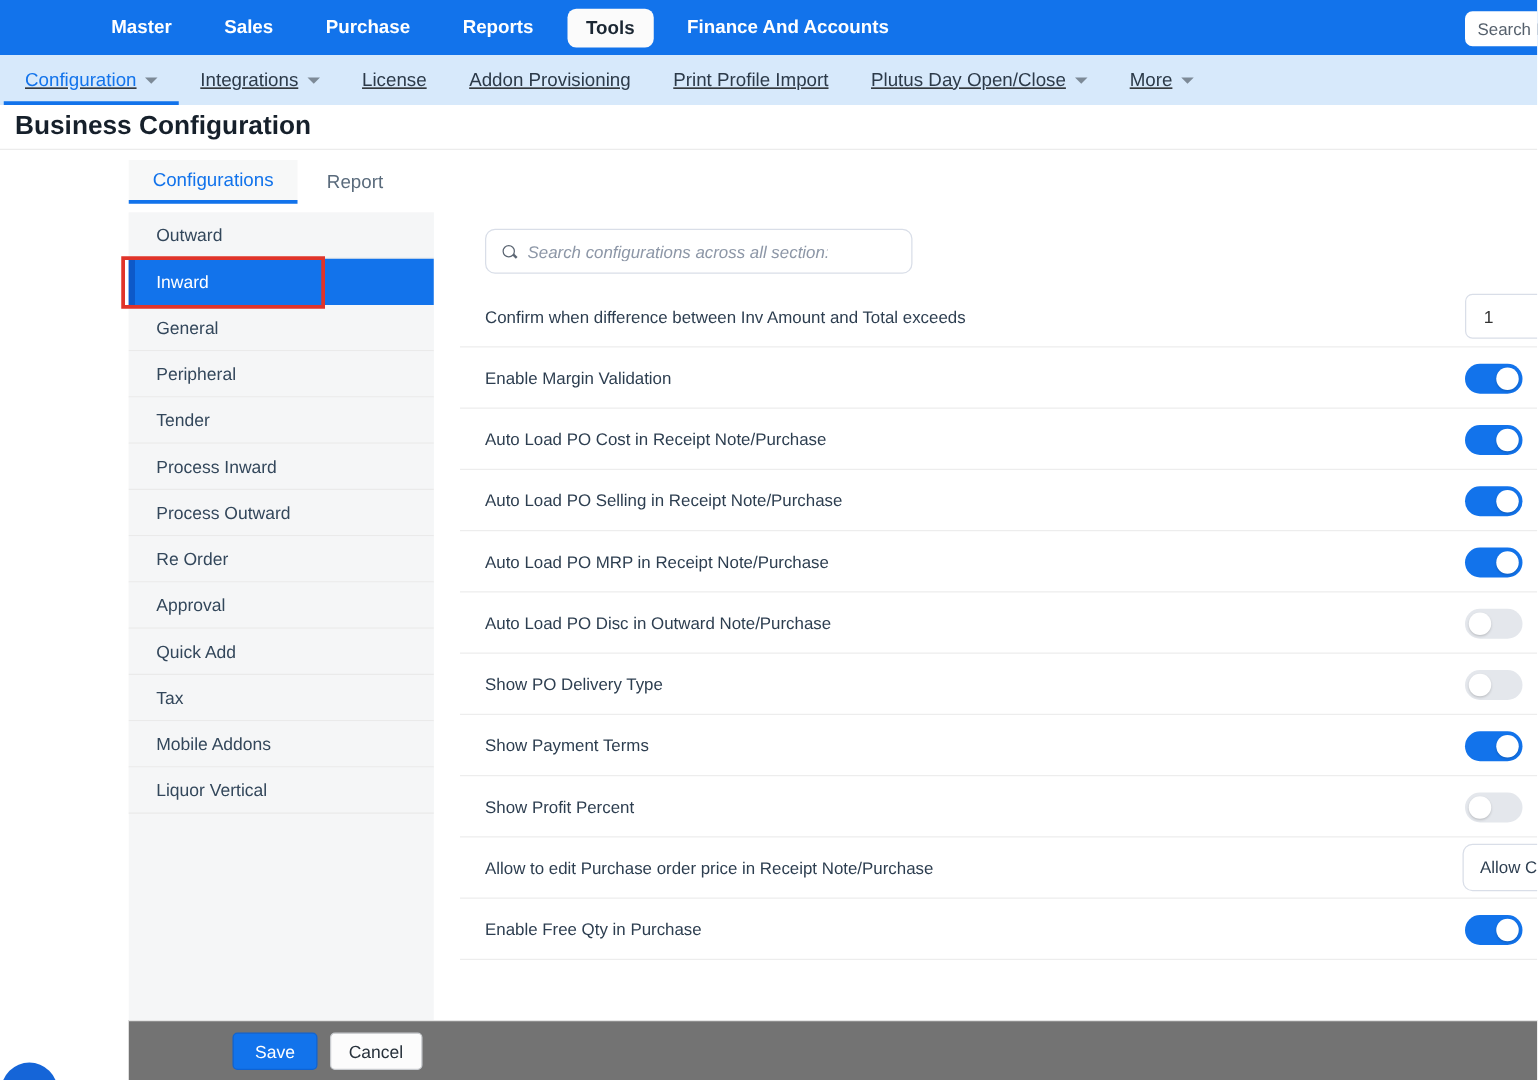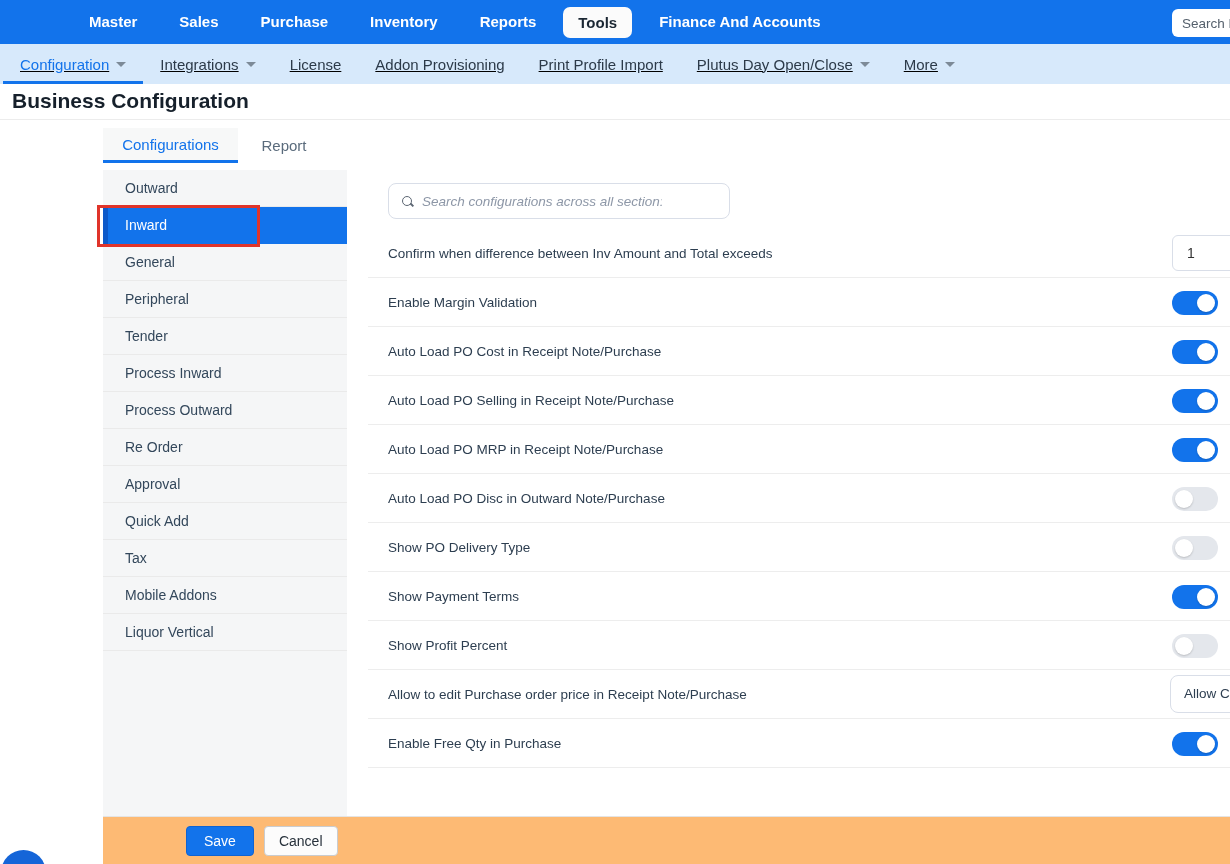--- a/index.html
+++ b/index.html
@@ -81,42 +81,41 @@
 
   .num-input { position:absolute; right:-14px; top:6px; width:72px; height:36px;
                  border:1px solid #d9dee8; border-radius:6px; padding-left:14px; font-size:14px;
                  color:#333; font-family:"Liberation Sans",sans-serif; background:#fff; outline:none; }
   .sel-box { position:absolute; right:-18px; top:5px; width:78px; height:38px;
                  border:1px solid #d9dee8; border-radius:8px; background:#ffffff; line-height:36px;
                  padding-left:13px; font-size:13.5px; color:#2d3e50; white-space:nowrap;
                  overflow:hidden; cursor:pointer; }
 
   
-  .footerbar { position:absolute; left:103px; right:0; bottom:0; height:48px; background:#fdba74;
+  .footerbar { position:absolute; left:103px; right:0; bottom:0; height:48px; background:#737373;
                  border-top:1px solid #e4e4e4; display:flex; align-items:center; padding-left:83px;
                  gap:10px; }
   .btn-save { background:#1273eb; color:#ffffff; border:1px solid #0f63d2; border-radius:4px;
                  padding:6px 17px; font-size:14px; font-family:"Liberation Sans",sans-serif; cursor:pointer; }
   .btn-cancel { background:#fcfcfc; color:#27313b; border:1px solid #c9ccd0; border-radius:4px;
                  padding:6px 14px; font-size:14px; font-family:"Liberation Sans",sans-serif; cursor:pointer; }
 
   .chat-bubble { position:absolute; left:1px; top:850px; width:45px; height:45px; border-radius:50%;
                  background:#1565d8; z-index:9; cursor:pointer; }
 </style>
 </head>
 <body>
 
 <div class="screen">
 
   <header class="topnav">
     <nav class="topnav-items" id="topnav-items">
         <span class="topnav-item">Master</span>
         <span class="topnav-item">Sales</span>
         <span class="topnav-item">Purchase</span>
-        <span class="topnav-item">Inventory</span>
         <span class="topnav-item">Reports</span>
         <span class="topnav-item active">Tools</span>
         <span class="topnav-item">Finance And Accounts</span>
       </nav>
     <input class="topnav-search" placeholder="Search M" style="">
   </header>
 
   <nav class="subnav">
     <div class="subnav-items" id="subnav-items">
         <span class="subnav-item active">

